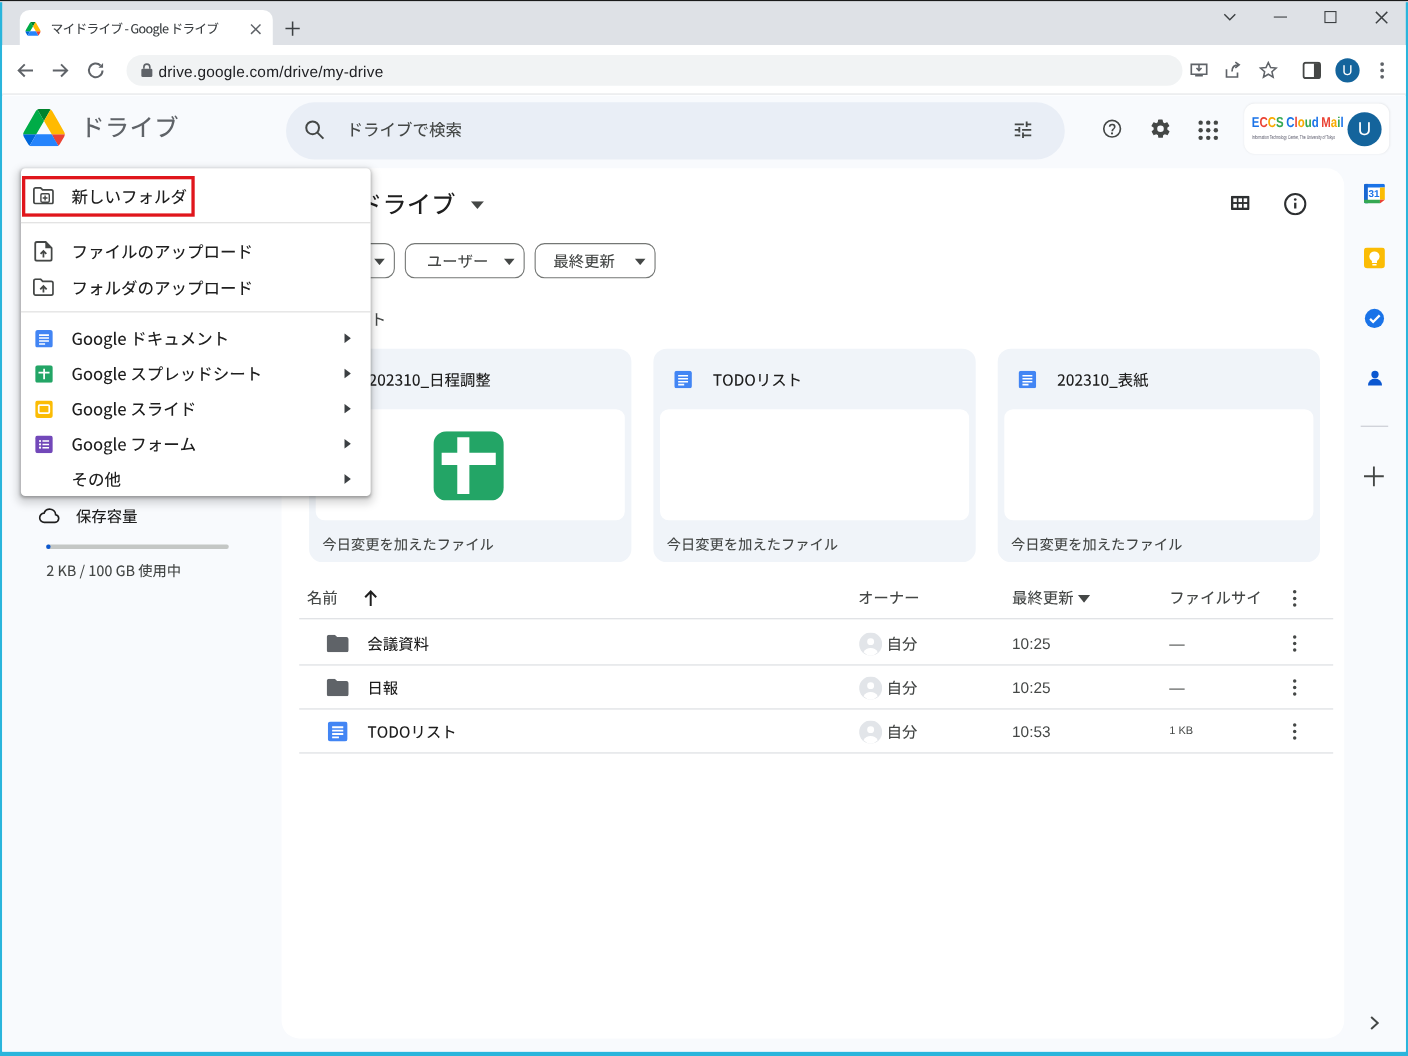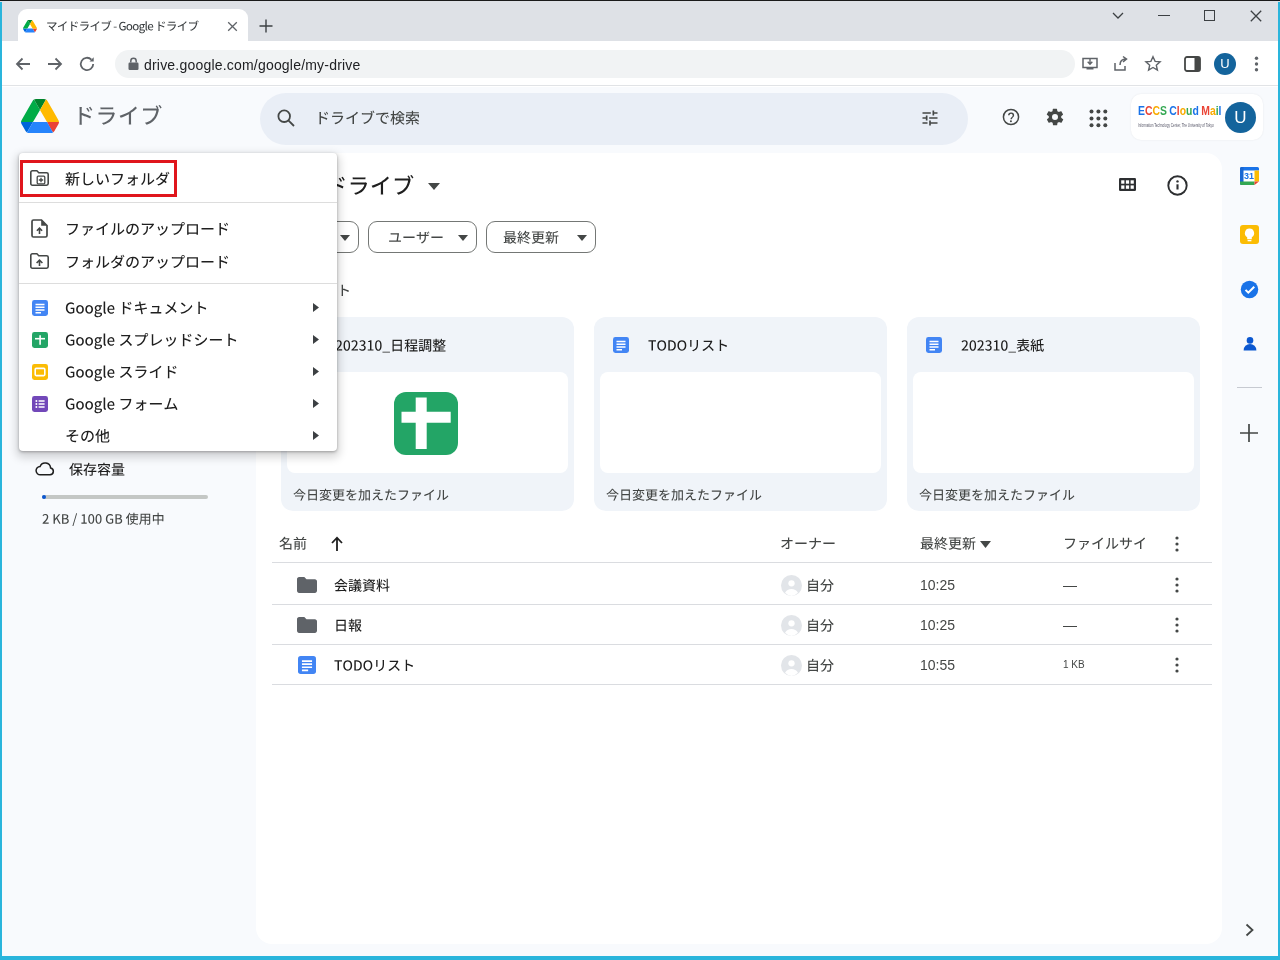--- a/index.html
+++ b/index.html
@@ -47,21 +47,21 @@
   </svg>
 <svg class="abs" style="left:78px;top:55px" width="18" height="18" viewBox="0 0 18 18">
     <path d="M15.2 9A6.2 6.2 0 1 1 13.4 4.6" stroke="#5f6368" stroke-width="1.8" fill="none"></path>
     <path d="M15.7 2.3v4.2h-4.2z" fill="#5f6368"></path>
   </svg>
 <div class="abs" style="left:115px;top:50px;width:960px;height:28px;border-radius:14px;background:#f1f3f4"></div>
 <svg class="abs" style="left:127px;top:57px" width="13" height="14" viewBox="0 0 13 14">
     <rect x="1.5" y="5.5" width="10" height="7.5" rx="1.2" fill="#5f6368"></rect>
     <path d="M3.8 5.5V4a2.7 2.7 0 0 1 5.4 0v1.5" stroke="#5f6368" stroke-width="1.5" fill="none"></path>
   </svg>
-<div class="abs" style="left:144px;top:57.5px;font-size:14px;line-height:14px;color:#202124;letter-spacing:.2px">drive.google.com/google/my-drive</div>
+<div class="abs" style="left:144px;top:57.5px;font-size:14px;line-height:14px;color:#202124;letter-spacing:.2px">drive.google.com/drive/my-drive</div>
 <svg class="abs" style="left:1081px;top:55px" width="18" height="18" viewBox="0 0 18 18">
     <path d="M2 3.5h14v9H2z" fill="none" stroke="#5f6368" stroke-width="1.5"></path>
     <path d="M9 4v5M6.7 6.8L9 9.2l2.3-2.4" stroke="#5f6368" stroke-width="1.4" fill="none"></path>
     <path d="M5.5 12.5h7v2h-7z" fill="#5f6368"></path>
   </svg>
 <svg class="abs" style="left:1112px;top:55px" width="18" height="18" viewBox="0 0 18 18">
     <path d="M3 8v7h10v-4" fill="none" stroke="#5f6368" stroke-width="1.5"></path>
     <path d="M8 10c0-4 2-6 6-6M11 1.5L14.5 4 11 6.8" fill="none" stroke="#5f6368" stroke-width="1.5"></path>
   </svg>
 <svg class="abs" style="left:1144px;top:55px" width="18" height="18" viewBox="0 0 18 18">
@@ -333,21 +333,21 @@
 <svg class="abs" style="left:781px;top:654.5px" width="21" height="21" viewBox="0 0 24 24">
     <circle cx="12" cy="12" r="12" fill="#e2e5e9"></circle>
     <circle cx="12" cy="9.5" r="3.6" fill="#fff"></circle>
     <path d="M4.6 20.4a8.5 8.5 0 0 1 14.8 0A12 12 0 0 1 12 24a12 12 0 0 1-7.4-3.6z" fill="#fff"></path>
   </svg>
 <svg style="position:absolute;left:806.0px;top:657.9px;" width="28.0" height="17.5" viewBox="0 0 28.0 17.5">
     <g transform="translate(0,12.60) scale(0.014000,-0.014000)">
       <path fill="#444746" d="M216 486H789V407H216ZM216 270H789V191H216ZM216 52H789V-28H216ZM159 707H856V-78H768V626H244V-83H159ZM449 844 549 831Q532 785 514 740Q495 694 478 661L402 676Q411 700 420 730Q429 759 437 789Q445 819 449 844Z M1189 466H1755V384H1189ZM1726 466H1814Q1814 466 1814 458Q1814 451 1814 442Q1814 433 1813 427Q1808 311 1802 229Q1797 147 1790 94Q1783 40 1774 8Q1764 -23 1750 -37Q1734 -57 1716 -65Q1697 -73 1670 -75Q1645 -78 1602 -78Q1559 -78 1512 -75Q1511 -56 1504 -32Q1497 -8 1484 10Q1532 6 1573 5Q1614 4 1632 4Q1647 4 1656 6Q1666 9 1674 17Q1687 31 1696 76Q1706 122 1713 213Q1720 304 1726 450ZM1321 823 1411 797Q1374 713 1324 635Q1274 557 1216 492Q1157 427 1093 379Q1086 388 1072 400Q1059 413 1045 426Q1031 439 1020 446Q1084 488 1140 547Q1197 606 1244 676Q1290 747 1321 823ZM1677 825Q1701 776 1736 724Q1770 672 1811 624Q1852 575 1895 534Q1938 492 1979 463Q1968 454 1954 441Q1940 428 1928 414Q1916 400 1907 388Q1866 423 1822 469Q1779 515 1738 568Q1696 622 1660 680Q1623 737 1594 793ZM1393 443H1484Q1476 360 1459 282Q1442 203 1405 134Q1368 64 1302 8Q1235 -49 1129 -87Q1123 -76 1114 -62Q1105 -48 1094 -34Q1084 -21 1074 -12Q1173 20 1233 69Q1293 118 1325 178Q1357 238 1371 306Q1385 373 1393 443Z"></path>
     </g>
   </svg>
-<div class="abs" style="left:920px;top:658px;font-size:14px;line-height:14px;color:#444746">10:55</div>
+<div class="abs" style="left:920px;top:658px;font-size:14px;line-height:14px;color:#444746">10:53</div>
 <div class="abs" style="left:1063px;top:658px;font-size:10px;line-height:14px;color:#444746">1 KB</div>
 <svg class="abs" style="left:1175px;top:657px" width="4" height="16" viewBox="0 0 4 16">
     <circle cx="2" cy="2" r="1.6" fill="#444746"></circle>
     <circle cx="2" cy="8" r="1.6" fill="#444746"></circle>
     <circle cx="2" cy="14" r="1.6" fill="#444746"></circle>
   </svg>
 <svg class="abs" style="left:1240px;top:167px" width="19" height="18" viewBox="0 0 19 18">
 <rect width="19" height="18" rx="1.5" fill="#fff"></rect>
 <path d="M0 1.5A1.5 1.5 0 0 1 1.5 0h16A1.5 1.5 0 0 1 19 1.5v2H0z" fill="#1a73e8"></path>
 <path d="M0 1.5A1.5 1.5 0 0 1 1.5 0h2v18h-2A1.5 1.5 0 0 1 0 16.5z" fill="#1967d2"></path>

